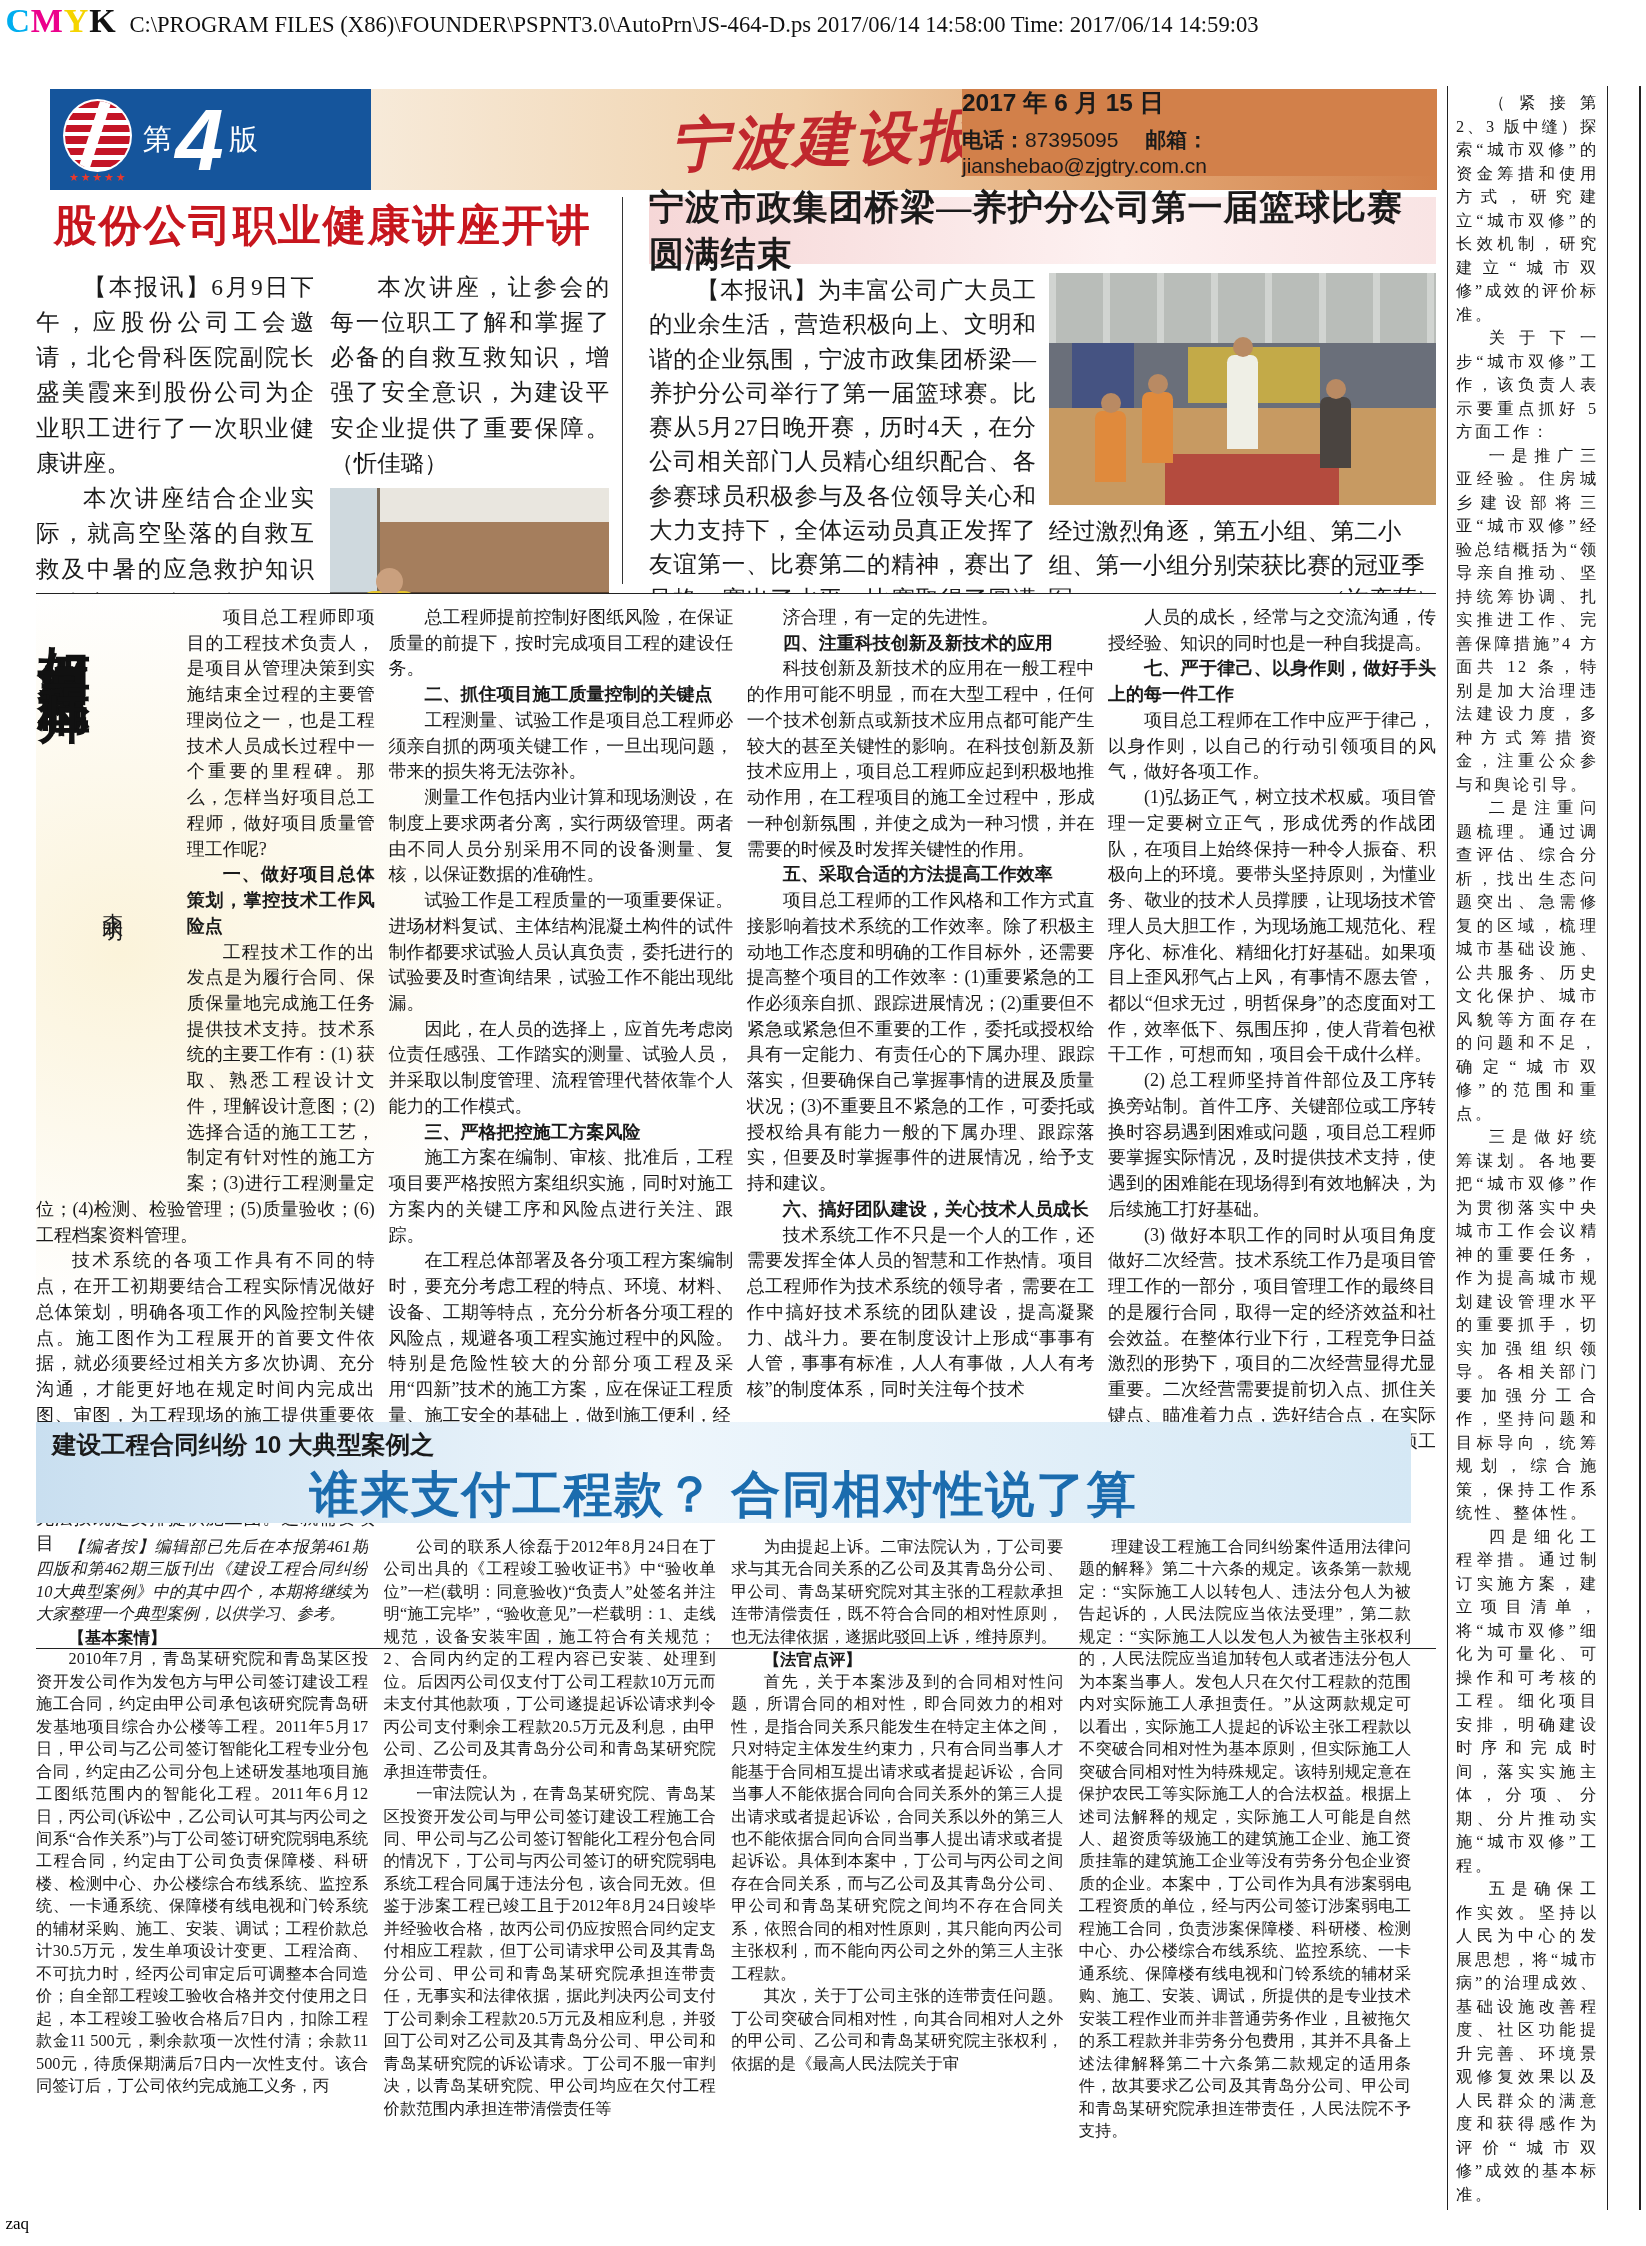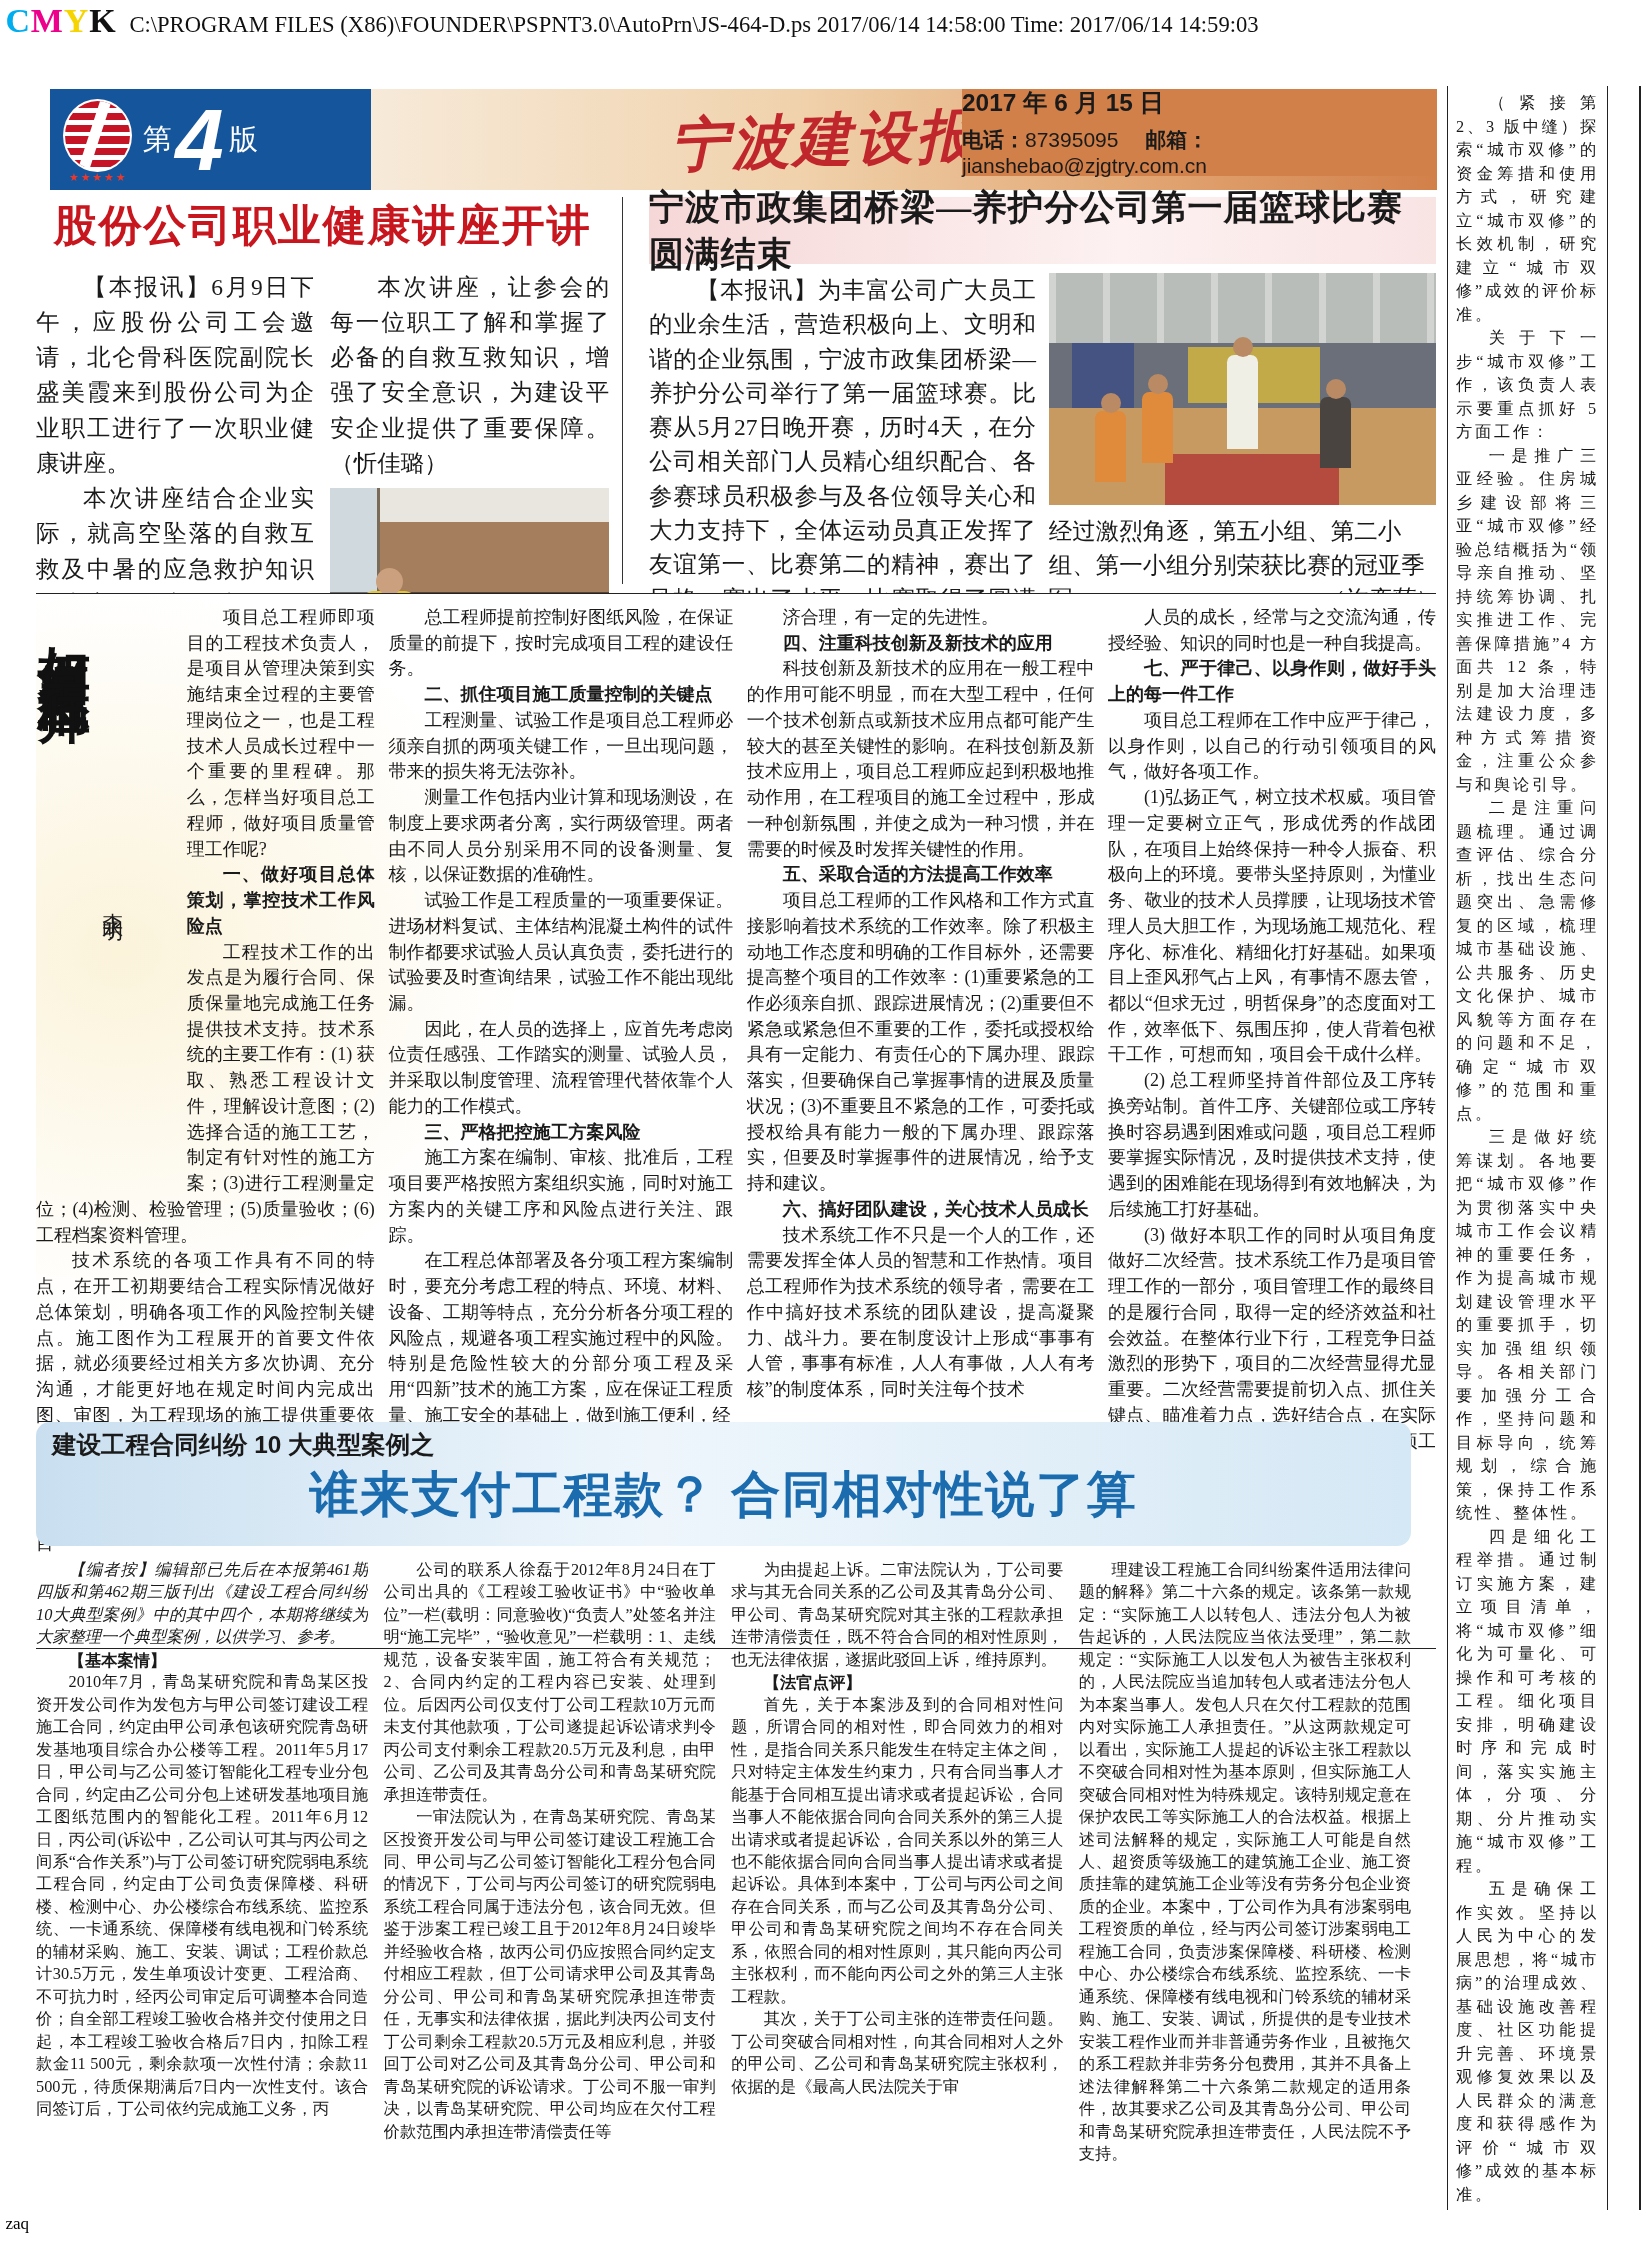--- a/index.html
+++ b/index.html
@@ -82,21 +82,21 @@
   .mid-col2{width:348px;}
   .mid-col3{width:351px;}
   .mid-col4{width:331px;}
   .vt-float{float:left;width:138px;height:586px;display:flex;margin-right:12.7px;}
   .vt-title{writing-mode:vertical-lr;text-orientation:upright;font-size:52px;font-weight:bold;
      line-height:1.05;letter-spacing:5.4px;font-family:"Liberation Serif",serif;color:#111;}
   .vt-author{writing-mode:vertical-lr;text-orientation:upright;font-size:21px;padding-top:291px;
      margin-left:7.2px;letter-spacing:4.5px;}
   
   .art-law{position:absolute;left:36px;top:1422px;width:1375px;height:733px;}
-  .law-head{height:124px;background:linear-gradient(90deg,#c9dff0,#eef6fc 45%,#d5e8f5);position:relative;margin-bottom:12.7px;border-radius:14px;}
+  .law-head{height:101px;background:linear-gradient(90deg,#c9dff0,#eef6fc 45%,#d5e8f5);position:relative;margin-bottom:12.7px;}
   .law-kicker{position:absolute;left:16.3px;top:7.2px;font-size:24.4px;font-weight:bold;font-family:"Liberation Sans",sans-serif;}
   .law-title{position:absolute;left:0;right:0;top:40px;text-align:center;font-size:49px;font-weight:bold;
      color:#1b6cae;font-family:"Liberation Sans",sans-serif;letter-spacing:1.8px;}
   .law-cols{display:flex;gap:15.4px;}
   .law-col{width:333px;font-size:16.3px;line-height:1.38;overflow:hidden;height:604px;}
   
   .footer{position:absolute;left:104px;top:2158px;width:1217px;height:42px;
      border-top:1.8px solid #222;border-bottom:1.8px solid #222;display:flex;align-items:center;justify-content:center;
      font-size:19px;white-space:nowrap;}
   .footer b{font-family:"Liberation Sans",sans-serif;}

